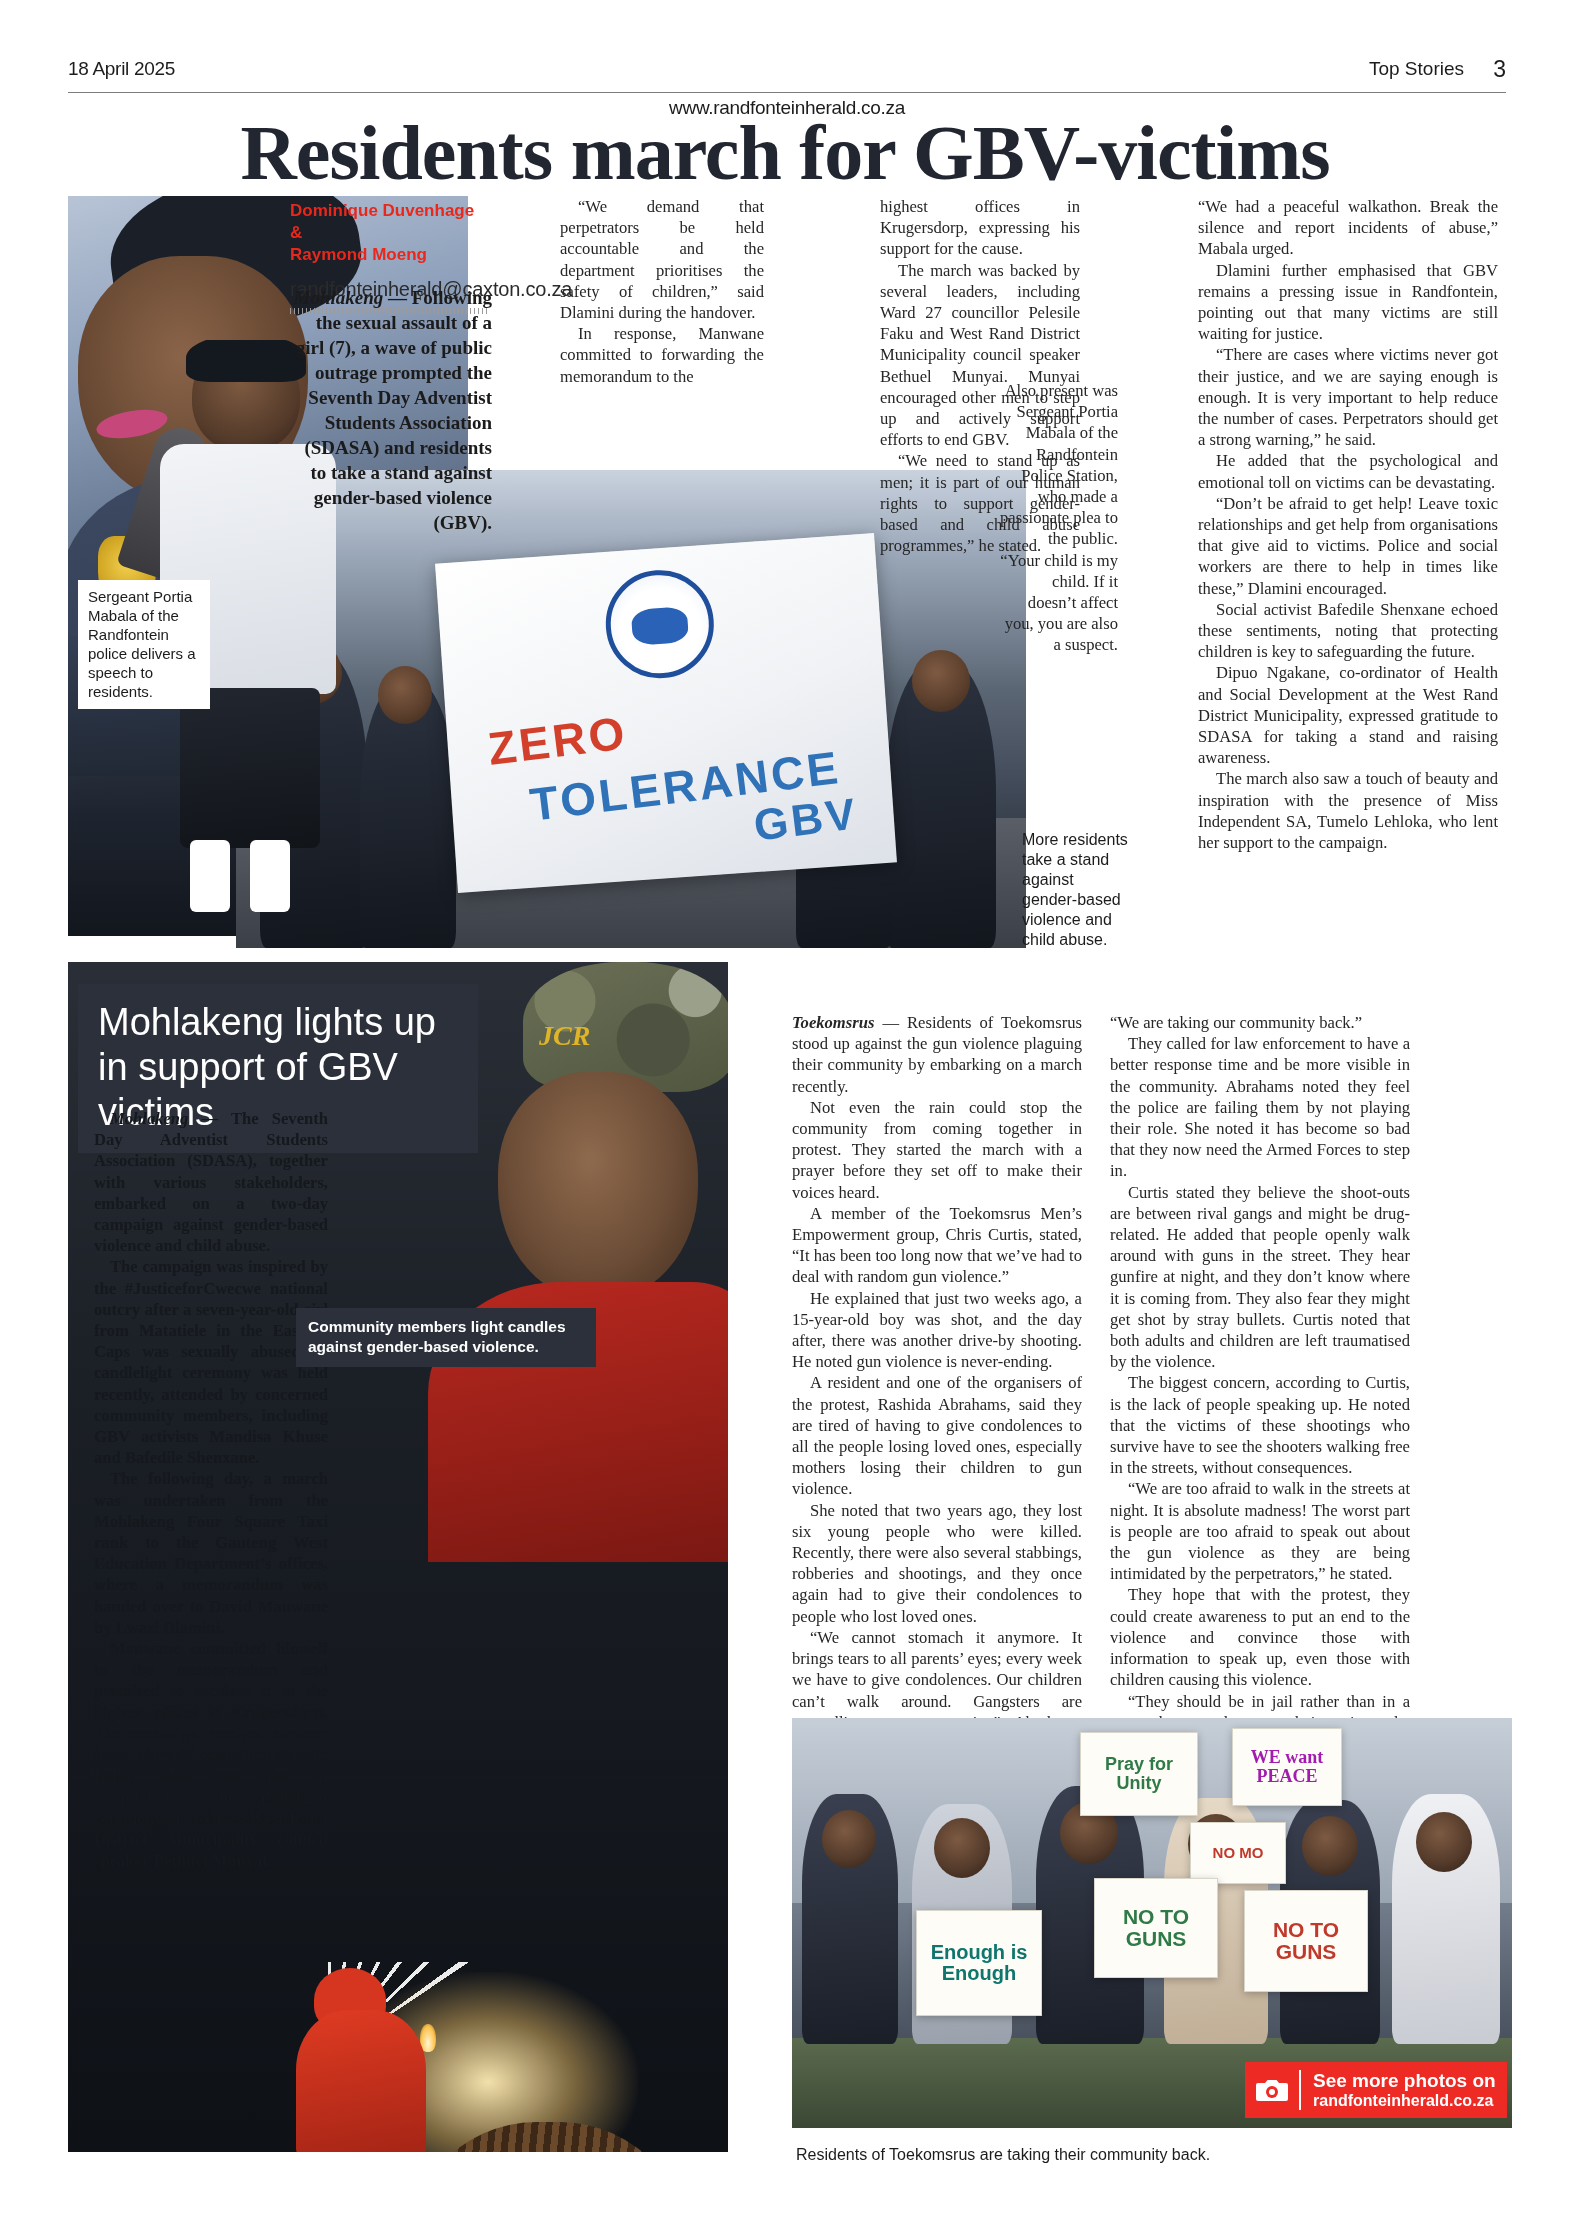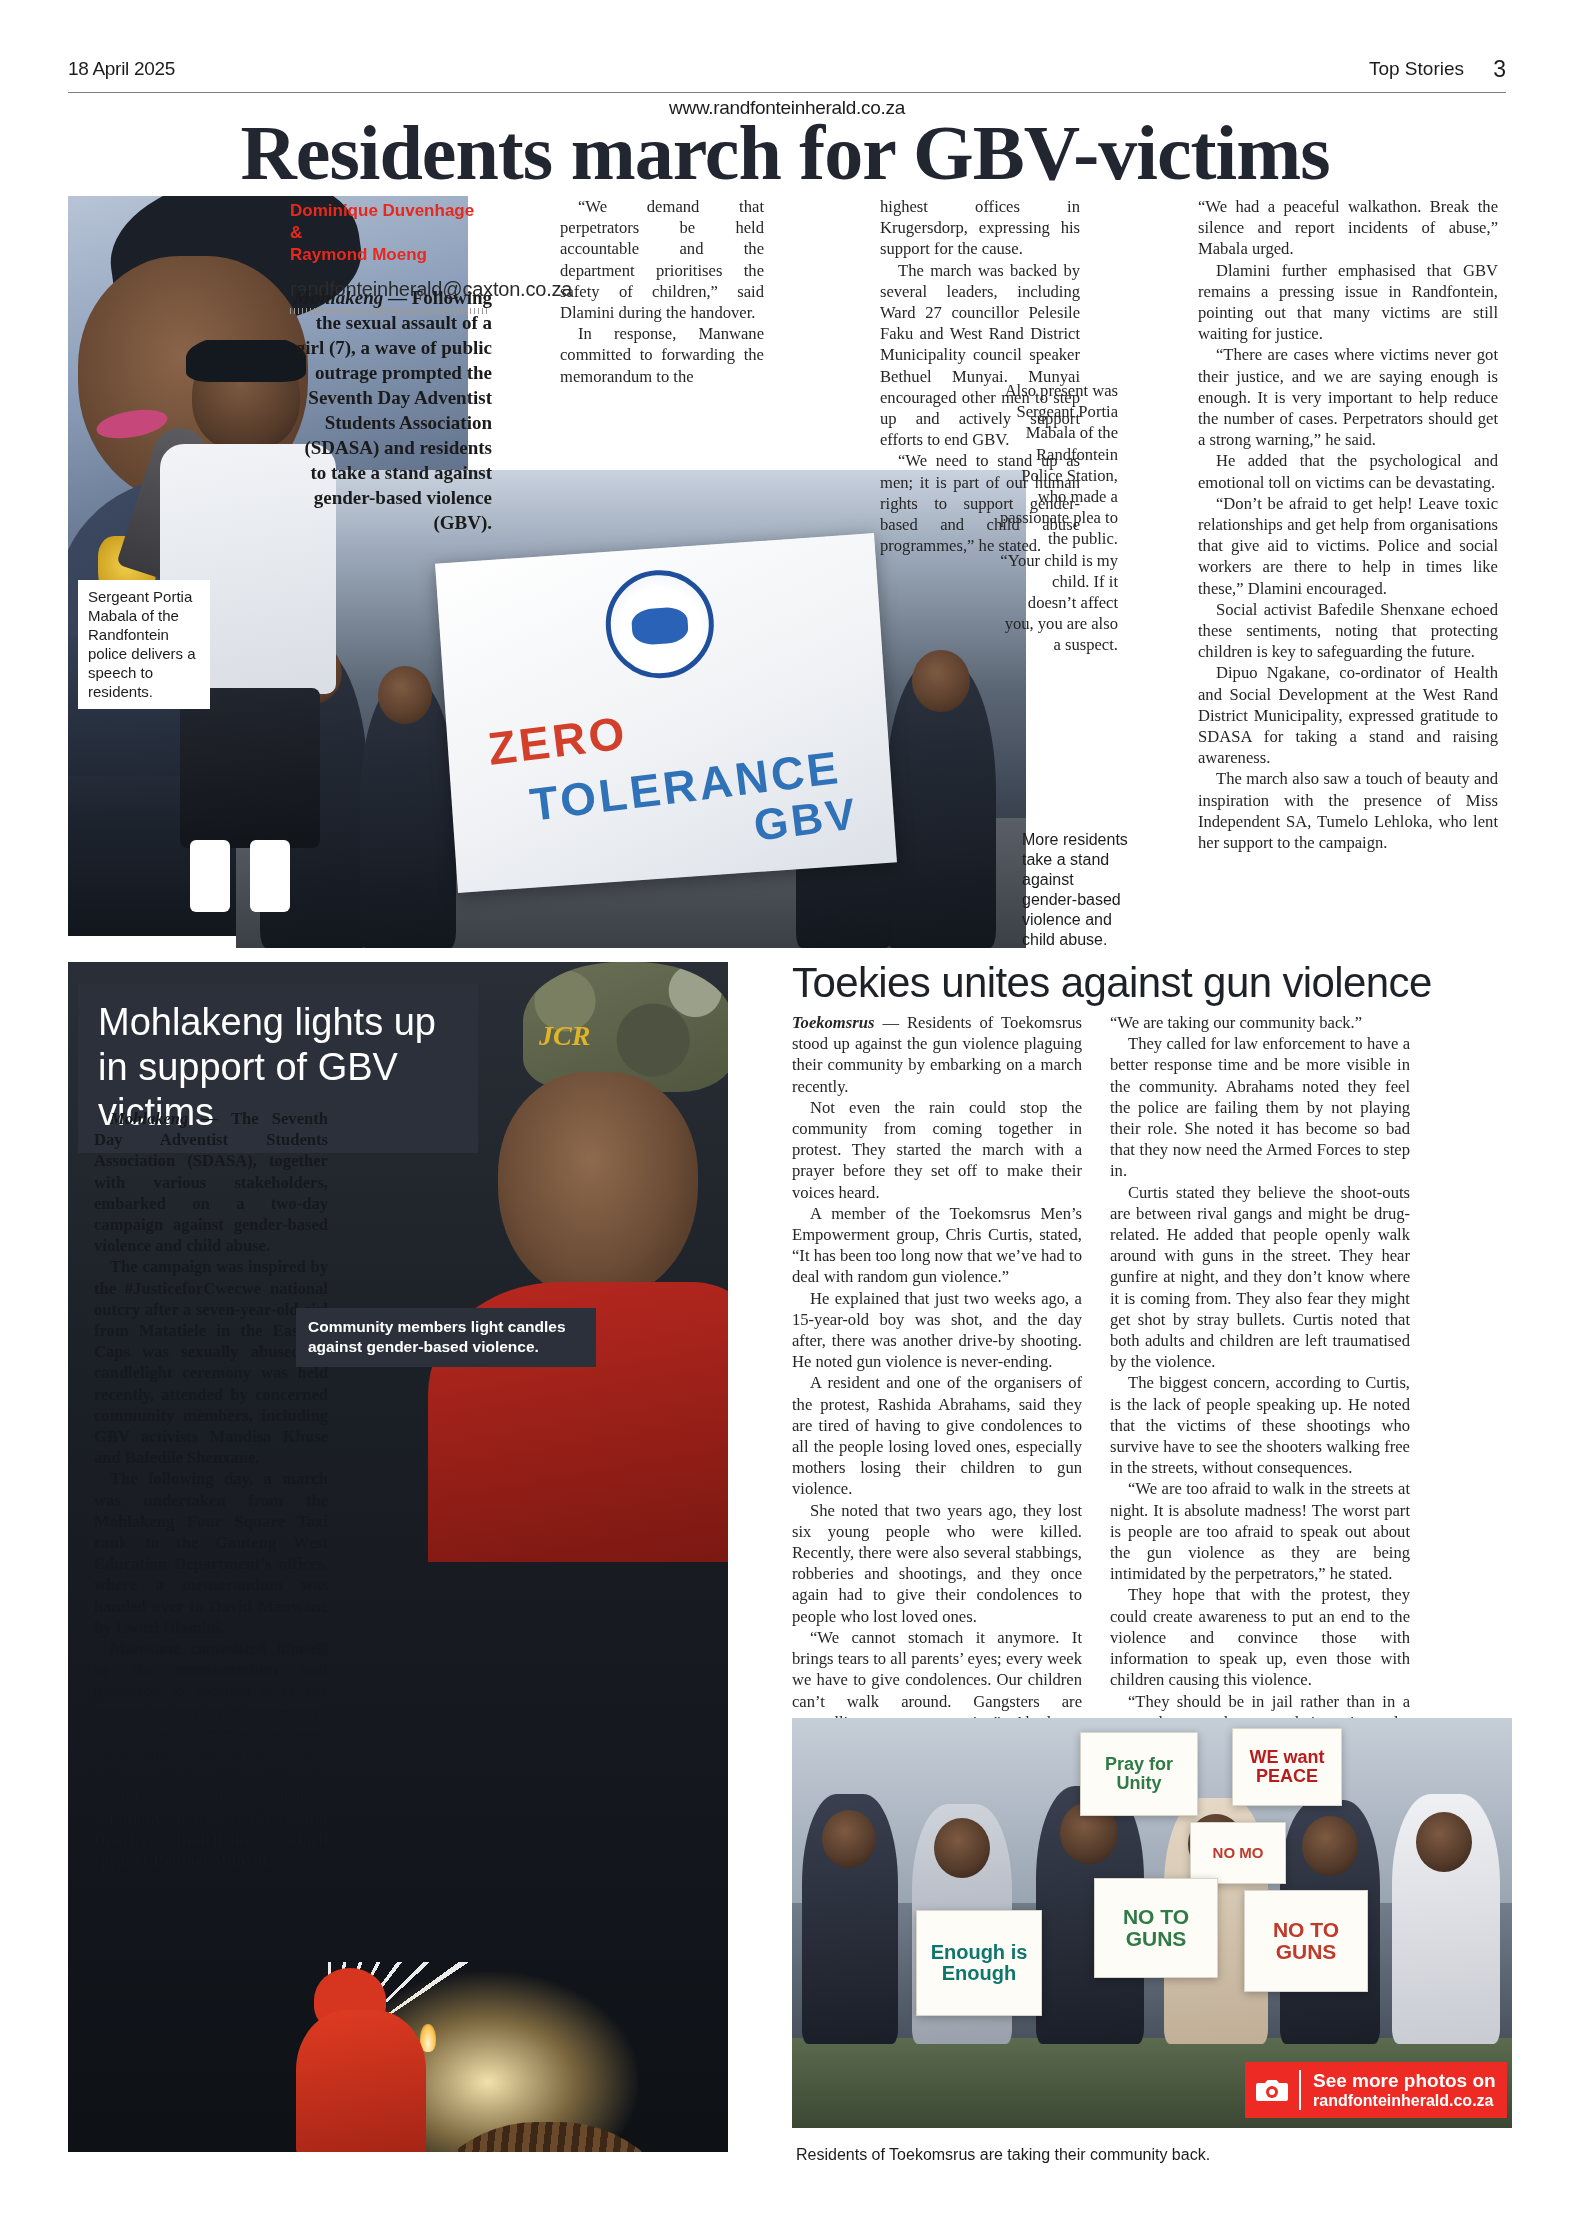--- a/index.html
+++ b/index.html
@@ -527,21 +527,20 @@
   <div class="bl-body">
     <div class="white-plate"></div>
     <p><i>Mohlakeng</i><span> — The Seventh Day Adventist Students Association (SDASA), together with various stakeholders, embarked on a two-day campaign against gender-based violence and child abuse.</span></p>
     <p>The campaign was inspired by the #JusticeforCwecwe national outcry after a seven-year-old girl from Matatiele in the Eastern Caps was sexually abused. A candlelight ceremony was held recently, attended by concerned community members, including GBV activists Mandisa Khuse and Bafedile Shenxane.</p>
     <p>The following day, a march was undertaken from the Mohlakeng Four Square Taxi rank to the Gauteng West Education Department’s offices, where a memorandum was handed over to David Manwane by Lwazi Dlamini.</p>
     <p>Manwane committed himself to the memorandum and promised to escalate it to the highest offices in Krugersdorp. The campaign received support from Ward 22 councillor Pelesile Faku, who was also in attendance at the candlelight ceremony, as well as West Rand District Municipality council speaker Bethuel Munyai.</p>
   </div>
 
   <div id="bl-caption">Community members light candles against gender-based violence.</div>
 
-  <div class="br-headline">Toekies unites against gun violence</div>
 
   <div class="br-col" id="br-col1">
     <p class="lead"><i>Toekomsrus</i><span> — Residents of Toekomsrus stood up against the gun violence plaguing their community by embarking on a march recently.</span></p>
     <p>Not even the rain could stop the community from coming together in protest. They started the march with a prayer before they set off to make their voices heard.</p>
     <p>A member of the Toekomsrus Men’s Empowerment group, Chris Curtis, stated, “It has been too long now that we’ve had to deal with random gun violence.”</p>
     <p>He explained that just two weeks ago, a 15-year-old boy was shot, and the day after, there was another drive-by shooting. He noted gun violence is never-ending.</p>
     <p>A resident and one of the organisers of the protest, Rashida Abrahams, said they are tired of having to give condolences to all the people losing loved ones, especially mothers losing their children to gun violence.</p>
     <p>She noted that two years ago, they lost six young people who were killed. Recently, there were also several stabbings, robberies and shootings, and they once again had to give their condolences to people who lost loved ones.</p>
     <p>“We cannot stomach it anymore. It brings tears to all parents’ eyes; every week we have to give condolences. Our children can’t walk around. Gangsters are controlling our community,” Abrahams said sadly.</p>
     <p>She added, “We’ve had enough. Not even the rain will stop us now.</p>
@@ -573,21 +572,21 @@
     <div class="ph" style="left:372px;width:104px;height:246px;background:linear-gradient(175deg,#e6d9c6 0%,#c0ae96 100%);"></div>
     <div class="hd" style="left:396px;top:96px;width:56px;height:60px;"></div>
 
     <div class="phd" style="left:488px;width:100px;height:244px;"></div>
     <div class="hd" style="left:510px;top:98px;width:56px;height:60px;"></div>
 
     <div class="ph" style="left:600px;width:108px;height:250px;background:linear-gradient(175deg,#f0f1f4 0%,#c8cbd2 100%);"></div>
     <div class="hd" style="left:624px;top:94px;width:56px;height:60px;"></div>
 
     <div class="placard" style="left:288px;top:14px;width:118px;height:84px;font-size:18px;color:#2f7a46;">Pray for Unity</div>
-    <div class="placard" style="left:440px;top:10px;width:110px;height:78px;font-size:18px;color:#b91c1c;">WE want PEACE</div>
+    <div class="placard" style="left:440px;top:10px;width:110px;height:78px;font-size:18px;color:#a21caf;font-family:Liberation Serif, serif;">WE want PEACE</div>
     <div class="placard" style="left:398px;top:104px;width:96px;height:62px;font-size:15px;color:#c0392b;">NO MO</div>
     <div class="placard" style="left:302px;top:160px;width:124px;height:100px;font-size:21px;color:#2f7a46;">NO TO GUNS</div>
     <div class="placard" style="left:452px;top:172px;width:124px;height:102px;font-size:21px;color:#c0392b;">NO TO GUNS</div>
     <div class="placard" style="left:124px;top:192px;width:126px;height:106px;font-size:20px;color:#0f766e;">Enough is Enough</div>
   </div>
 
   <div class="br-badge">
     <div class="cam">
       <svg viewBox="0 0 34 26" aria-hidden="true">
         <path d="M3 6 h7 l2.5-3 h9 L24 6 h7 a2 2 0 0 1 2 2 v14 a2 2 0 0 1-2 2 H3 a2 2 0 0 1-2-2 V8 a2 2 0 0 1 2-2 z" fill="#ffffff"></path>

